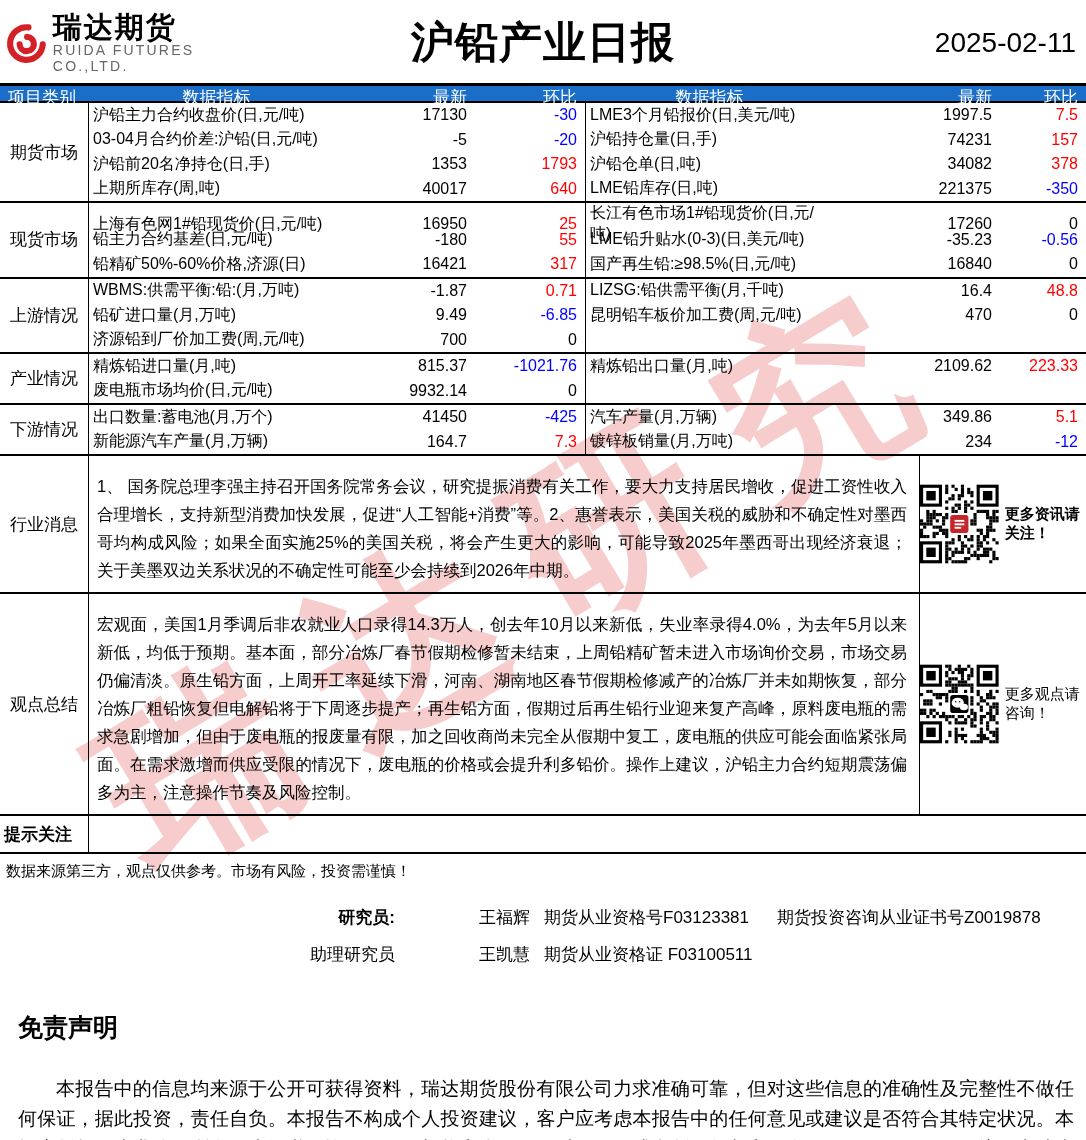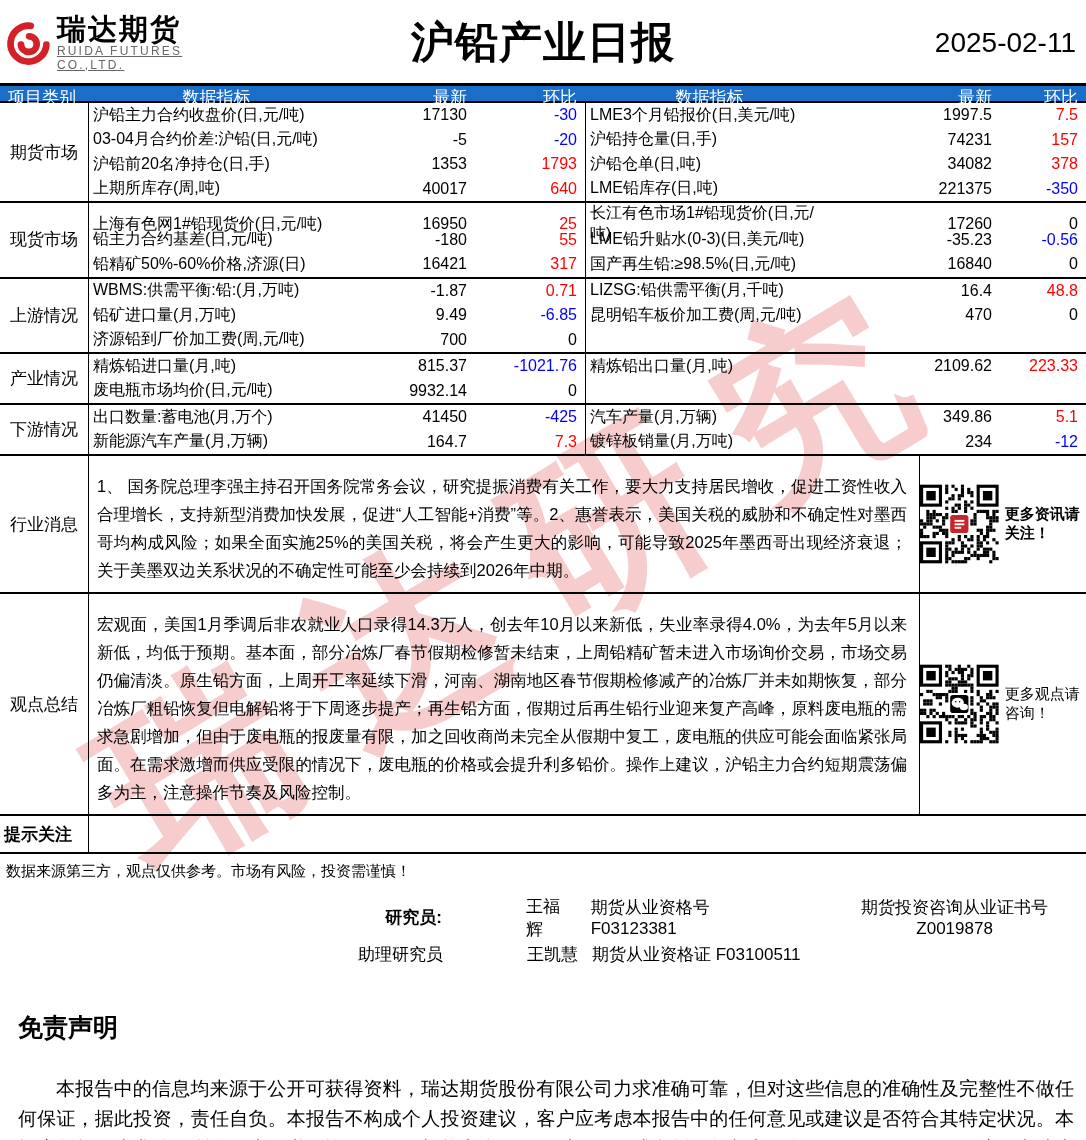--- a/index.html
+++ b/index.html
@@ -15,21 +15,21 @@
     color:var(--watermark,#ED8F8F); opacity:.45; transform:rotate(-31deg);
     z-index:0; pointer-events:none;
   }
   .content { position:relative; z-index:1; }
 
   
   .hdr { display:flex; align-items:center; height:83px; padding:2px 6px 0 6px; }
   .side { width:222px; }
   .logo { display:flex; align-items:center; gap:6px; }
   .logo-txt .cn { font-size:29px; font-weight:bold; letter-spacing:2px; line-height:30px; }
-  .logo-txt .en { font-size:12px; color:#666; letter-spacing:2.2px;text-decoration:underline; }
+  .logo-txt .en { font-size:14px; color:#666; letter-spacing:2.2px; }
   .title { flex:1; text-align:center; font-size:43px; font-weight:900; letter-spacing:1px; }
   .date { text-align:right; font-size:28px; padding-right:4px; }
 
   
   .thead {
     display:grid; grid-template-columns:88px 257px 130px 110px 249px 166px 86px;
     background:var(--header_bg,#1B6EC8); color:#fff; font-weight:normal; font-size:17px;
     height:20px; align-items:center; border-top:3px solid #000; border-bottom:2px solid #000;
   }
   .th-cat { padding-left:8px; }
@@ -65,21 +65,21 @@
   .qr { width:116px; height:116px; display:block; }
   .qr-cap1 { font-size:15px; font-weight:bold; }
   .qr-cap2 { font-size:15px; font-family:"Liberation Serif","DejaVu Serif",serif; }
 
   .notice { display:flex; border-bottom:2px solid #000; height:38px;font-weight:bold; }
   .notice .txt-empty { flex:1; border-left:1px solid #000; }
 
   .footnote { font-size:15px; margin:8px 0 0 6px; }
 
   .researchers { margin-top:18px; font-size:17px; }
-  .res-row { display:flex; align-items:center; height:37px;margin-left:48px; }
+  .res-row { display:flex; align-items:center; height:37px; }
   .res-role { width:395px; text-align:right; }
   .res-role.bold { font-weight:bold; }
   .res-name { margin-left:84px; }
   .res-cert { margin-left:14px; }
   .res-cert2 { margin-left:28px;text-align:center; }
 
   .disclaimer { margin-top:38px; padding:0 12px 0 18px; }
   .disclaimer h2 { font-size:25px; margin:0; font-weight:900; }
   .disclaimer p {
     margin:30px 0 0 0; font-size:19px; line-height:30px;

